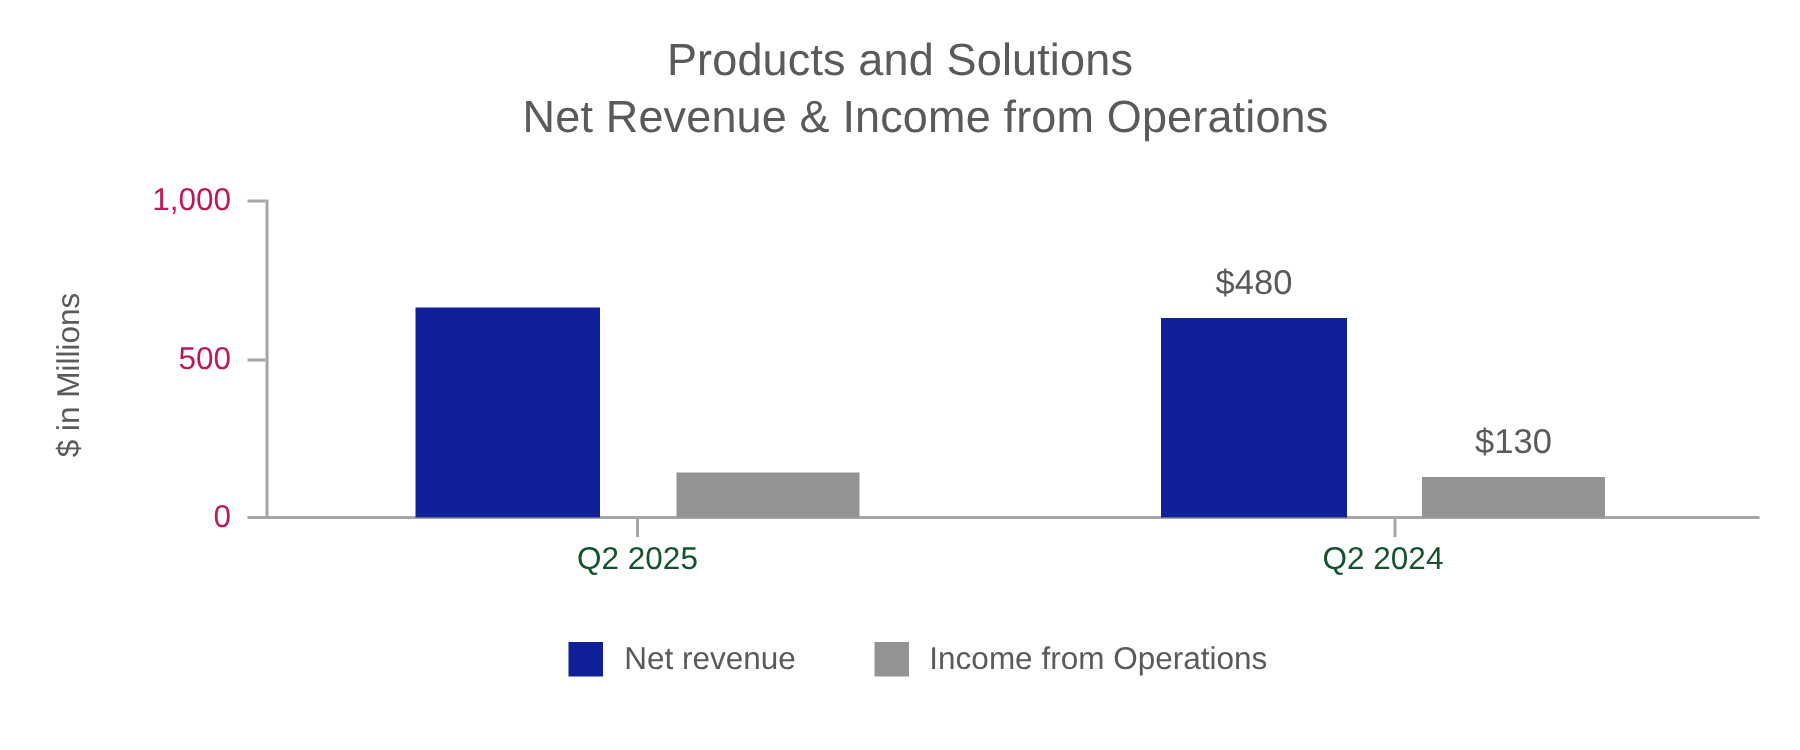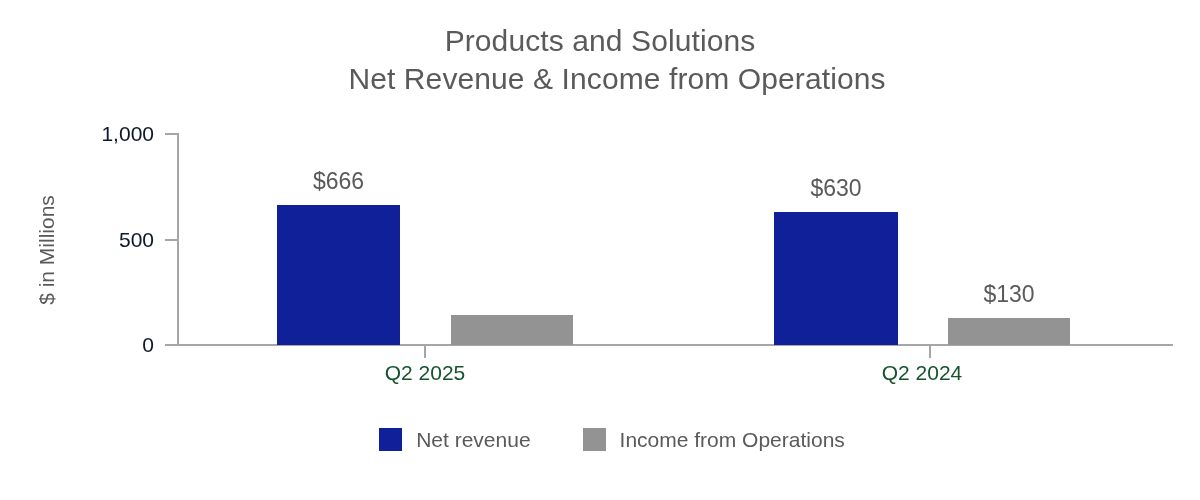--- a/index.html
+++ b/index.html
@@ -85,21 +85,21 @@
     height: 2px;
     background: #a6a6a6;
   }
   .y-tick-label {
     position: absolute;
     right: 1046px;           
     width: 120px;
     text-align: right;
     font-size: 21px;
     line-height: 21px;
-    color: #0f172a;
+    color: #be185d;
     white-space: nowrap;
   }
   .cat-tick {
     position: absolute;
     top: 346px;
     width: 2px;
     height: 12px;
     background: #a6a6a6;
   }
 
@@ -187,26 +187,25 @@
     <div class="y-tick" style="top:239px;"></div>
     <div class="y-tick-label" style="top:229px;text-align:right;">500</div>
 
     <div class="y-tick" style="top:344px;"></div>
     <div class="y-tick-label" style="top:334px;">0</div>
 
     <div class="cat-tick" style="left:424px;"></div>
     <div class="cat-tick" style="left:929px;"></div>
 
     <div class="bar net-revenue" style="left:277px; width:123px; height:140px;"></div>
-    <div class="bar-label" style="left:278px; top:170px; width:121px;">$666</div>
 
     <div class="bar income-ops" style="left:451px; width:122px; height:30px;"></div>
 
     <div class="bar net-revenue" style="left:774px; width:124px; height:133px;"></div>
-    <div class="bar-label" style="left:775px; top:177px; width:122px;">$630</div>
+    <div class="bar-label" style="left:775px; top:177px; width:122px;">$480</div>
 
     <div class="bar income-ops" style="left:948px; width:122px; height:27px;"></div>
     <div class="bar-label" style="left:948px; top:283px; width:122px;">$130</div>
 
     <div class="cat-label" style="left:305px; width:240px;">Q2 2025</div>
     <div class="cat-label" style="left:802px; width:240px;">Q2 2024</div>
 
   </div>
 
   <div class="legend">

